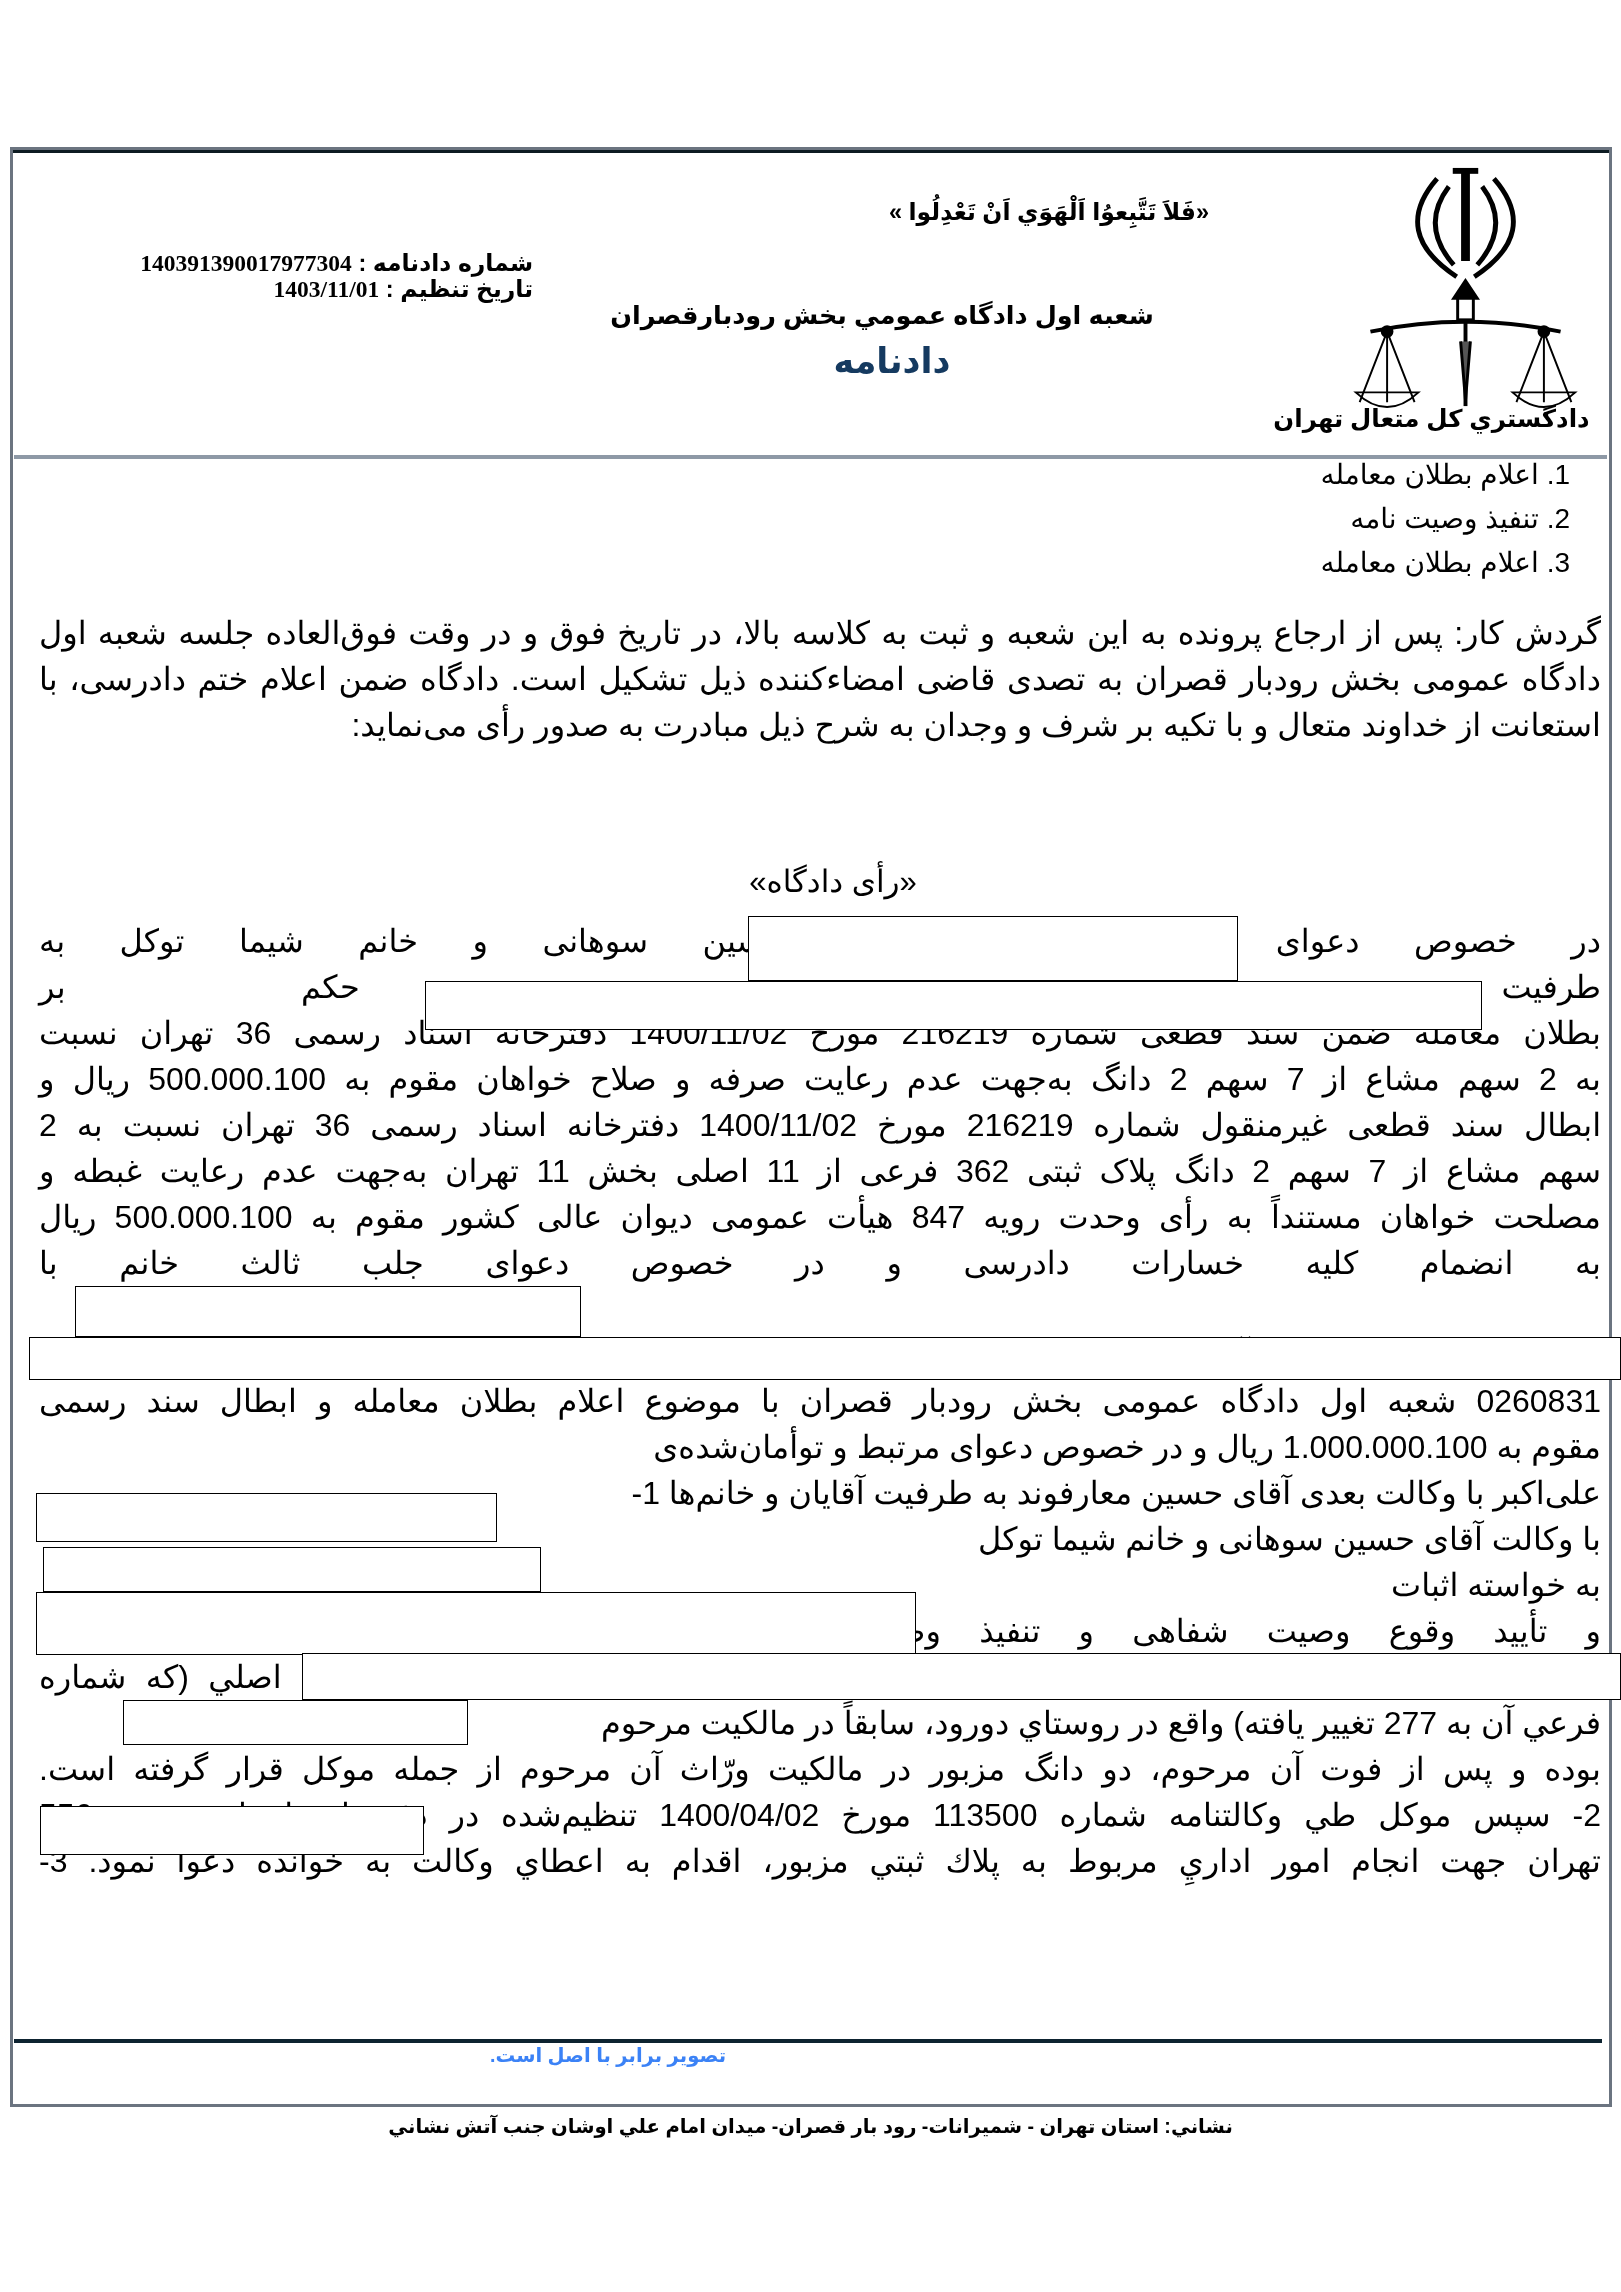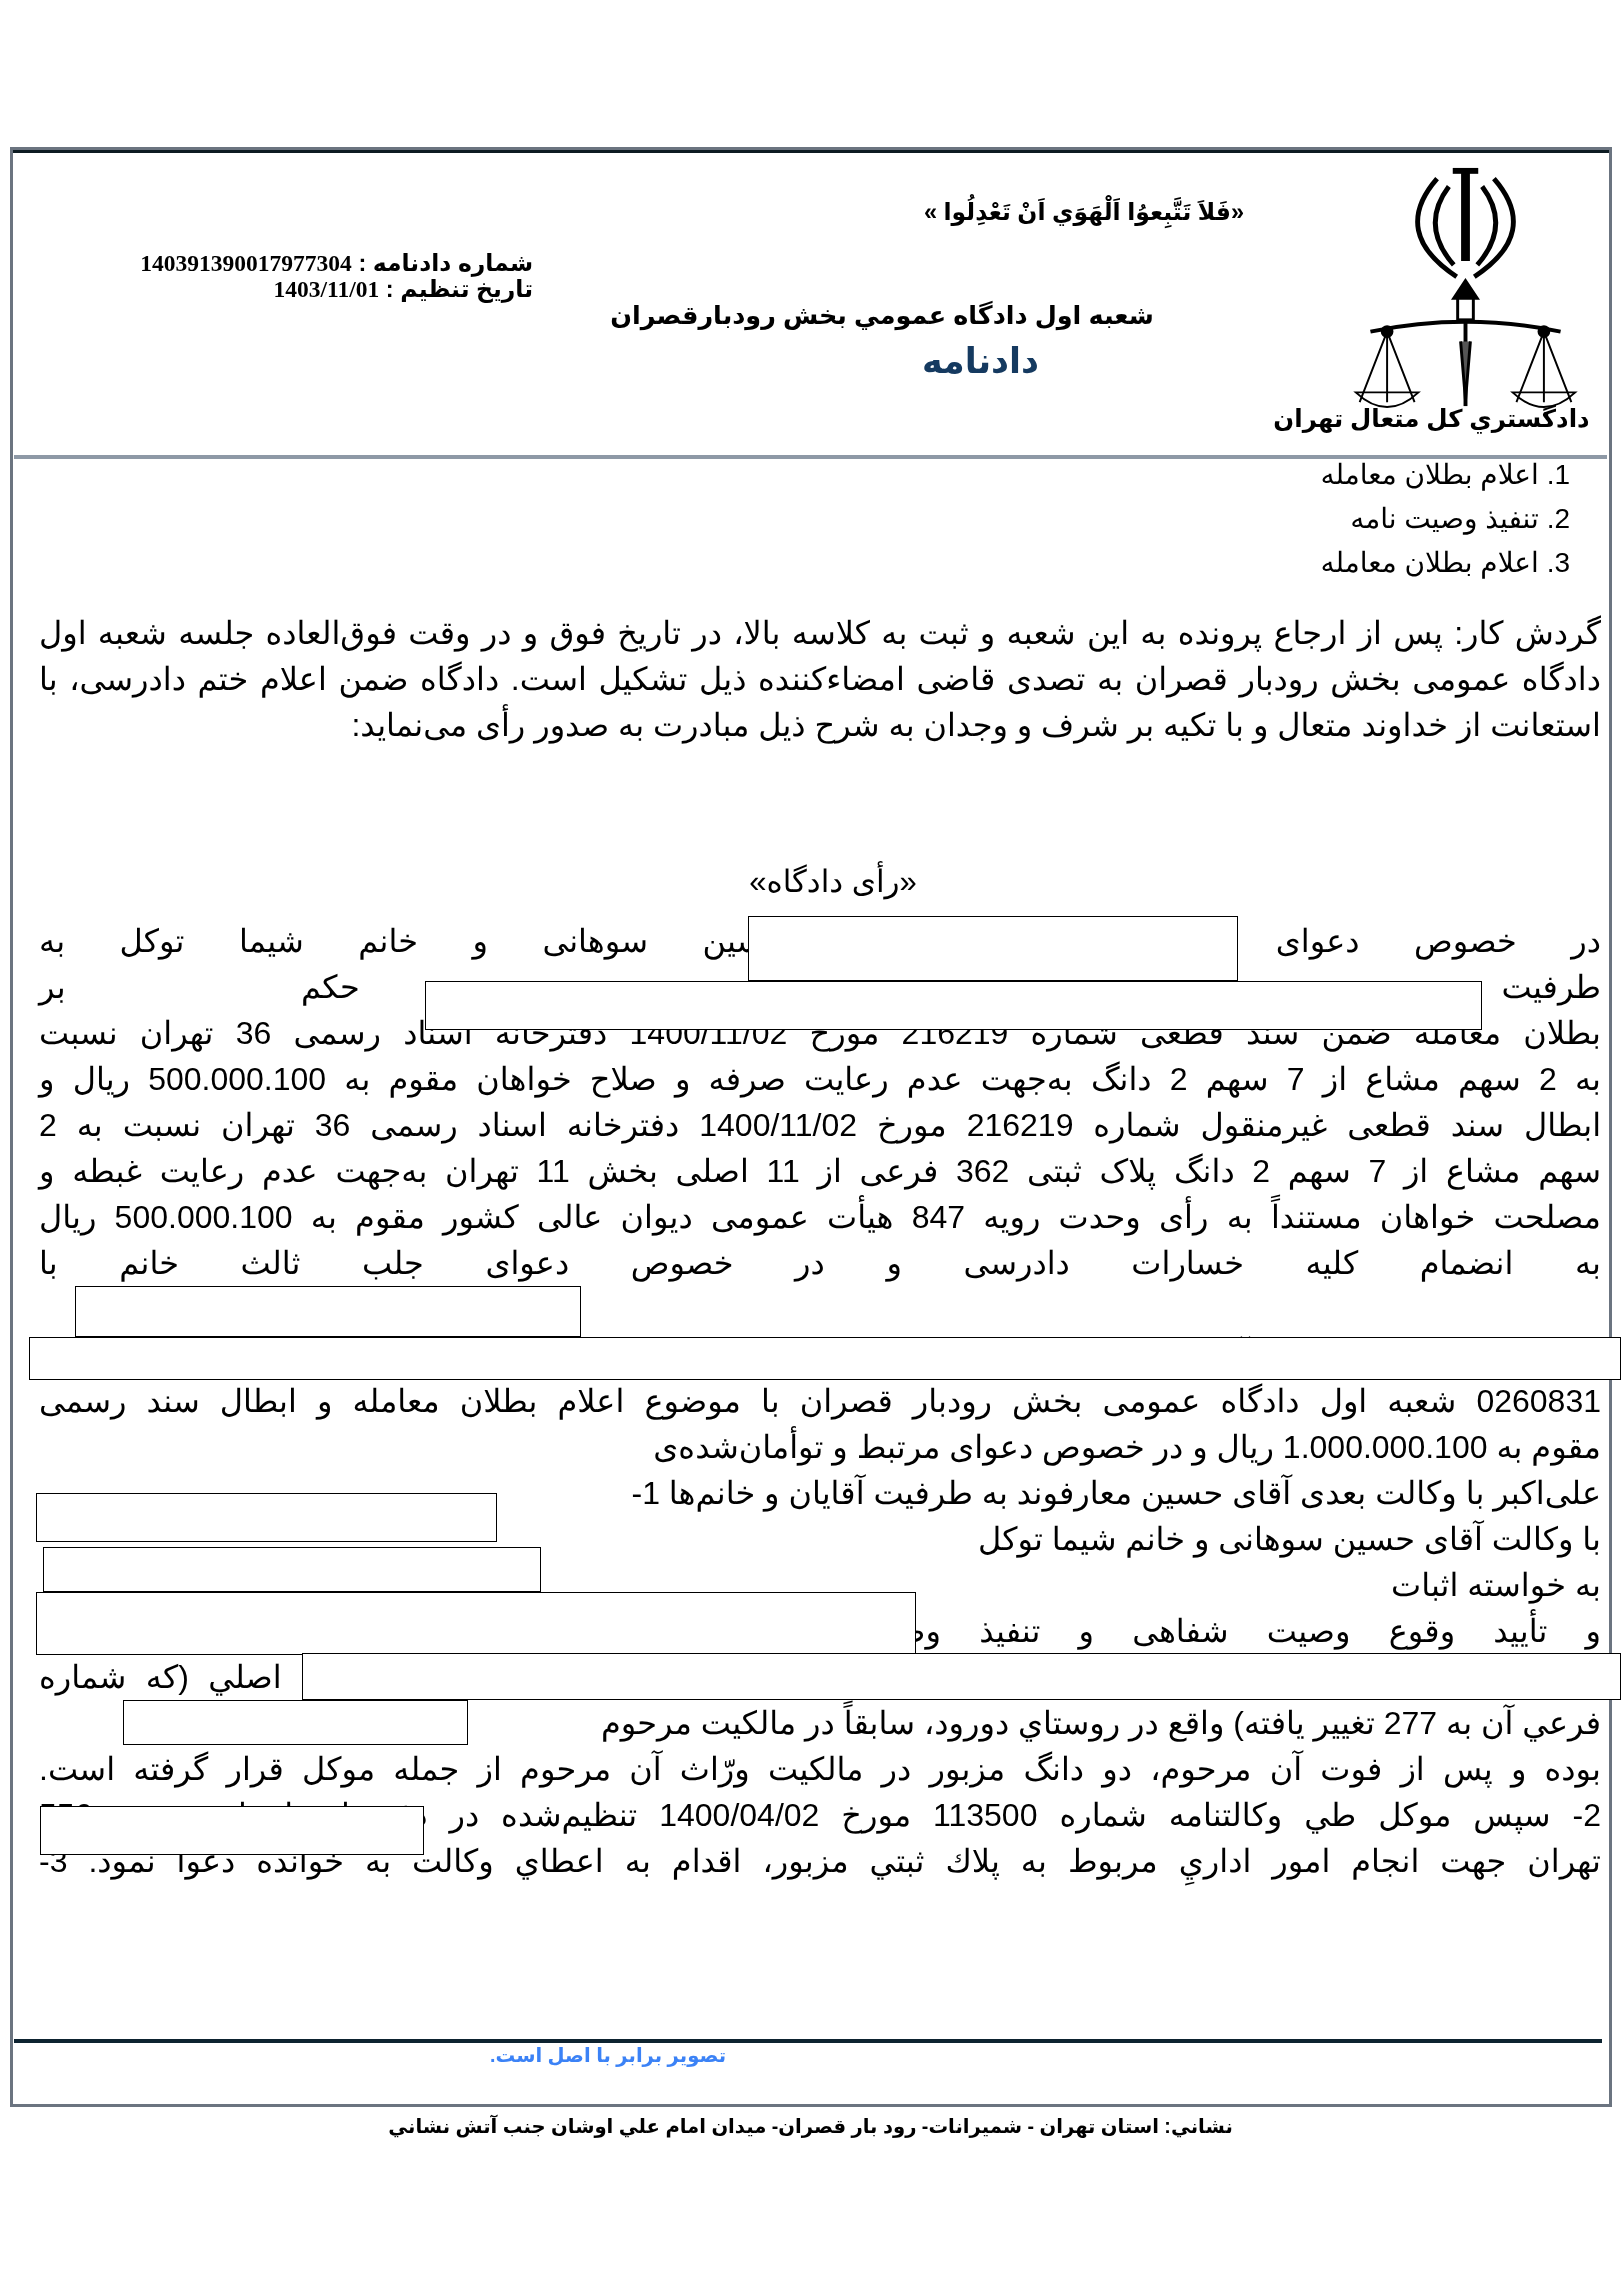--- a/index.html
+++ b/index.html
@@ -6,23 +6,23 @@
   body { width:1621px; height:2293px; position:relative; overflow:hidden; font-family:"Liberation Serif","DejaVu Serif",serif; color:#000; }
   .frame { position:absolute; left:9.8px; top:147px; width:1602px; height:1960px; border:3.9px solid #6b7480; box-sizing:border-box; }
   .frame::before { content:""; position:absolute; left:0; right:0; top:0; height:2.9px; background:#0d1b22; }
   .hdr-sep { position:absolute; left:13.7px; right:13.7px; top:455px; height:3.9px; background:#8e99a6; }
   .ftr-sep { position:absolute; left:13.7px; width:1588px; top:2039px; height:3.9px; background:#0d2330; }
   .abs { position:absolute; }
   .sans { font-family:"Liberation Sans","DejaVu Sans",sans-serif; }
   .narrow { font-family:"Liberation Sans Narrow","Liberation Sans",sans-serif; }
   .meta { right:1088px; top:251px; text-align:right; direction:rtl; font-weight:bold; font-size:23.5px; line-height:25.5px;margin-left:22px; }
   .meta .num { font-family:"Liberation Serif",serif; font-weight:bold; }
-  .verse { left:898px; width:372px; top:198px; text-align:center; direction:rtl; font-size:23.5px; font-weight:bold; }
+  .verse { left:863px; width:372px; top:198px; text-align:center; direction:rtl; font-size:23.5px; font-weight:bold; }
   .branch { left:588px; width:588px; top:300px; text-align:center; direction:rtl; font-size:25.5px; font-weight:bold; }
-  .title { left:745px; width:294px; top:341px; text-align:right; direction:rtl; font-size:35px; font-weight:bold; color:#153a60; }
+  .title { left:745px; width:294px; top:341px; text-align:center; direction:rtl; font-size:35px; font-weight:bold; color:#153a60; }
   .logo { left:1343px; top:165px; width:245px; height:245px; }
   .court { left:1255px; width:353px; top:404px; text-align:center; direction:rtl; font-size:24.5px; font-weight:bold; }
   .subjects { right:51px; top:453px; direction:rtl; text-align:right; font-size:28px; line-height:44px; }
   .subjects div { white-space:nowrap; }
   .para { left:39px; width:1562px; direction:rtl; text-align:justify; text-align-last:justify; font-size:32px; white-space:nowrap; }
   .para .ln { display:block; height:46px; line-height:46px; }
   .para .ln.last { text-align-last:right; }
   .ruling-title { left:686px; width:294px; top:863px; text-align:center; direction:rtl; font-size:31px; }
   .redact { position:absolute; background:#fff; border:1.5px solid #000; box-sizing:border-box; }
   .ftr1 { left:490px; width:641px; top:2044px; text-align:left; direction:rtl; font-size:19.6px; font-weight:bold; color:#3b82f6; }

